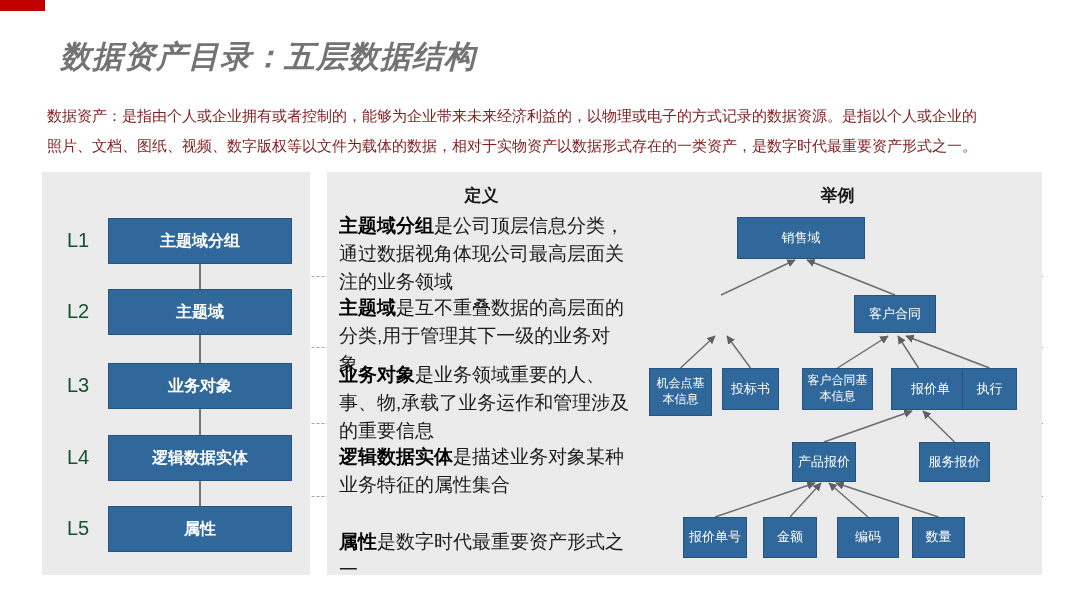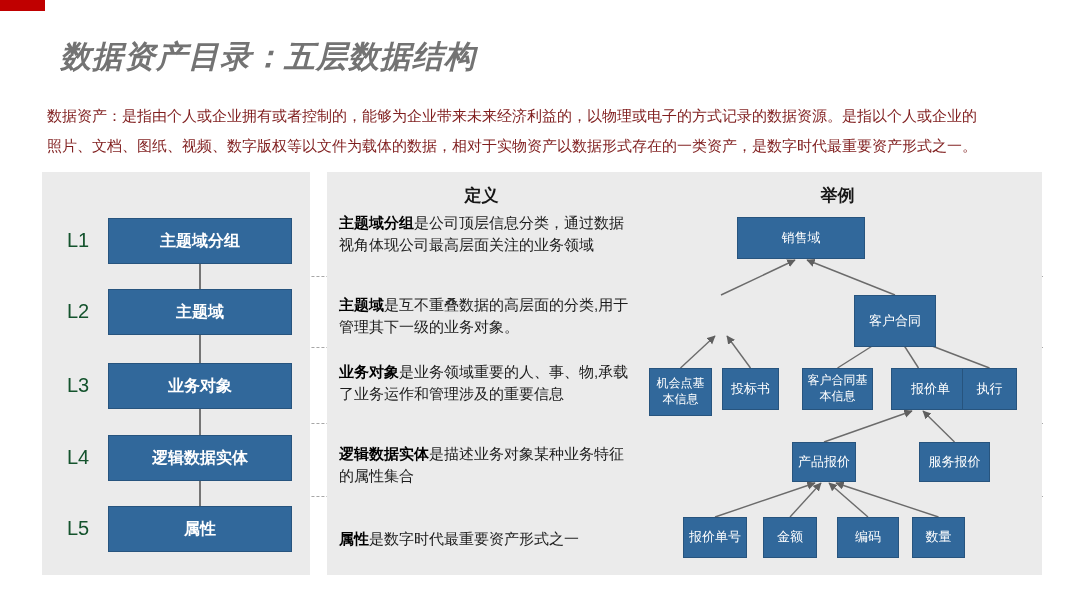--- a/index.html
+++ b/index.html
@@ -45,21 +45,21 @@
     background:#31689b; border:1px solid #27547e;
     color:#ffffff; font-size:16px; font-weight:bold;
     display:flex; align-items:center; justify-content:center;
   }
   .connector {
     position:absolute; left:157px; width:2px; background:#757575;
   }
   
   .def-row {
     position:absolute; left:12px; width:294px;
-    font-size:15px; line-height:22px; color:#1c1c1c;
+    font-size:19px; line-height:28px; color:#1c1c1c;
   }
   .def-row b { font-weight:bold; color:#000; }
   
   .tree-node {
     position:absolute; background:#31689b; border:1px solid #27547e;
     color:#ffffff; font-size:13px; line-height:1.3;
     display:flex; align-items:center; justify-content:center;
     text-align:center; padding:2px;
   }
   .edges-svg { position:absolute; left:0; top:0; width:409px; height:403px; }
@@ -136,21 +136,21 @@
       <line x1="191" y1="270" x2="279" y2="239" marker-end="url(#arrow)"></line>
       <line x1="321.5" y1="270" x2="290" y2="239" marker-end="url(#arrow)"></line>
       <line x1="82" y1="345" x2="182" y2="311" marker-end="url(#arrow)"></line>
       <line x1="157" y1="345" x2="188" y2="311" marker-end="url(#arrow)"></line>
       <line x1="235" y1="345" x2="196" y2="311" marker-end="url(#arrow)"></line>
       <line x1="305.5" y1="345" x2="203" y2="311" marker-end="url(#arrow)"></line>
     </g>
   </svg>
 
   <div class="tree-node" style="left:104px;top:45px;width:128px;height:42px">销售域</div>
-  <div class="tree-node" style="left:221px;top:123px;width:82px;height:52px">客户合同</div>
+  <div class="tree-node" style="left:221px;top:123px;width:82px;height:38px">客户合同</div>
   <div class="tree-node" style="left:16px;top:196px;width:63px;height:48px;font-size:12px">机会点基本信息</div>
   <div class="tree-node" style="left:89px;top:196px;width:57px;height:42px">投标书</div>
   <div class="tree-node" style="left:169px;top:196px;width:71px;height:42px;font-size:12px">客户合同基本信息</div>
   <div class="tree-node" style="left:258px;top:196px;width:79px;height:42px">报价单</div>
   <div class="tree-node" style="left:329px;top:196px;width:55px;height:42px">执行</div>
   <div class="tree-node" style="left:159px;top:270px;width:64px;height:40px">产品报价</div>
   <div class="tree-node" style="left:286px;top:270px;width:71px;height:40px">服务报价</div>
   <div class="tree-node" style="left:50px;top:345px;width:64px;height:41px">报价单号</div>
   <div class="tree-node" style="left:130px;top:345px;width:54px;height:41px">金额</div>
   <div class="tree-node" style="left:204px;top:345px;width:62px;height:41px">编码</div>

